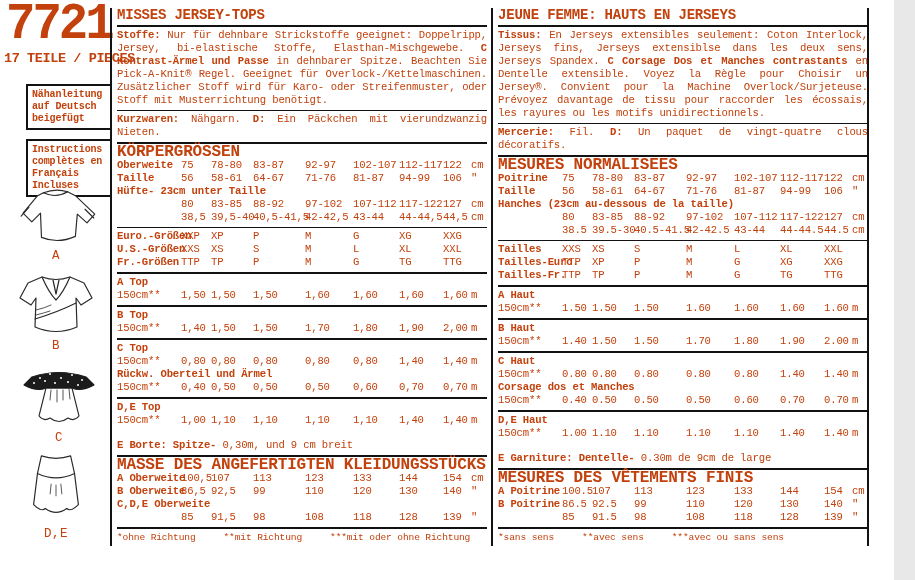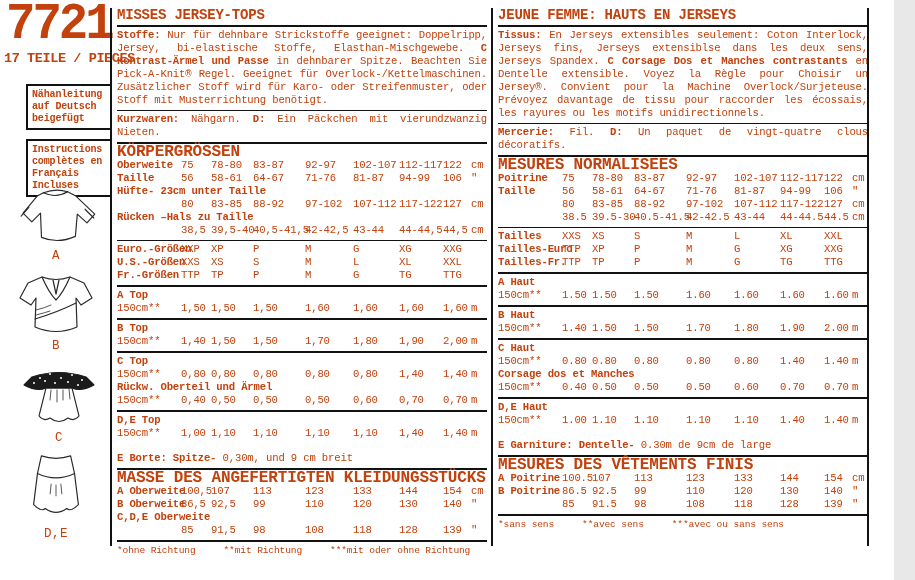--- a/index.html
+++ b/index.html
@@ -155,21 +155,20 @@
           <span class="c lab"></span>
           <span class="c">80</span>
           <span class="c">83-85</span>
           <span class="c">88-92</span>
           <span class="c">97-102</span>
           <span class="c">107-112</span>
           <span class="c">117-122</span>
           <span class="c">127</span>
           <span class="c unit">cm</span>
         </div>
-        <div class="t-label">Rücken –Hals zu Taille</div>
         <div class="t-row">
           <span class="c lab"></span>
           <span class="c">38,5</span>
           <span class="c">39,5-40</span>
           <span class="c">40,5-41,5</span>
           <span class="c">42-42,5</span>
           <span class="c">43-44</span>
           <span class="c">44-44,5</span>
           <span class="c">44,5</span>
           <span class="c unit">cm</span>
@@ -342,20 +341,21 @@
           <span class="c lab b">Taille</span>
           <span class="c">56</span>
           <span class="c">58-61</span>
           <span class="c">64-67</span>
           <span class="c">71-76</span>
           <span class="c">81-87</span>
           <span class="c">94-99</span>
           <span class="c">106</span>
           <span class="c unit">"</span>
         </div>
+        <div class="t-label">Hanches (23cm au-dessous de la taille)</div>
         <div class="t-row">
           <span class="c lab"></span>
           <span class="c">80</span>
           <span class="c">83-85</span>
           <span class="c">88-92</span>
           <span class="c">97-102</span>
           <span class="c">107-112</span>
           <span class="c">117-122</span>
           <span class="c">127</span>
           <span class="c unit">cm</span>

